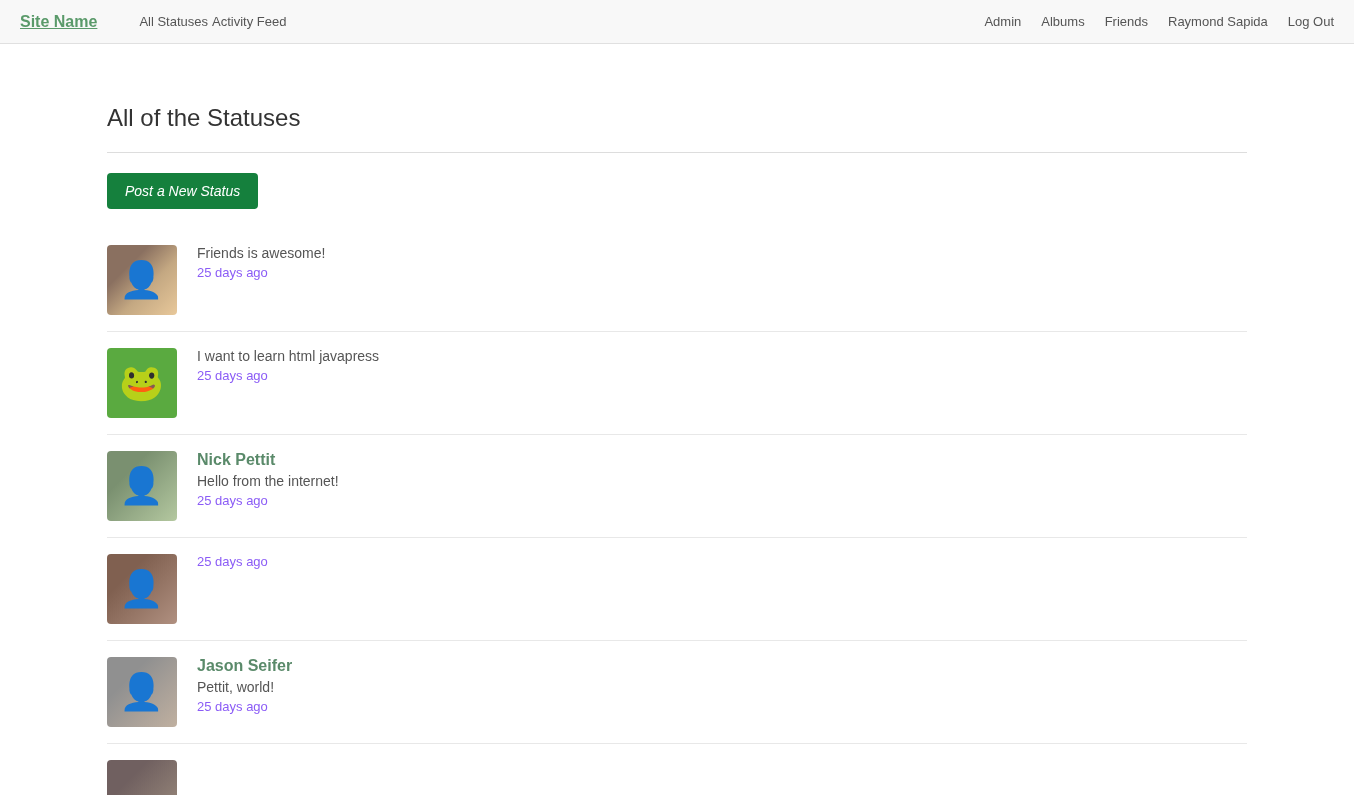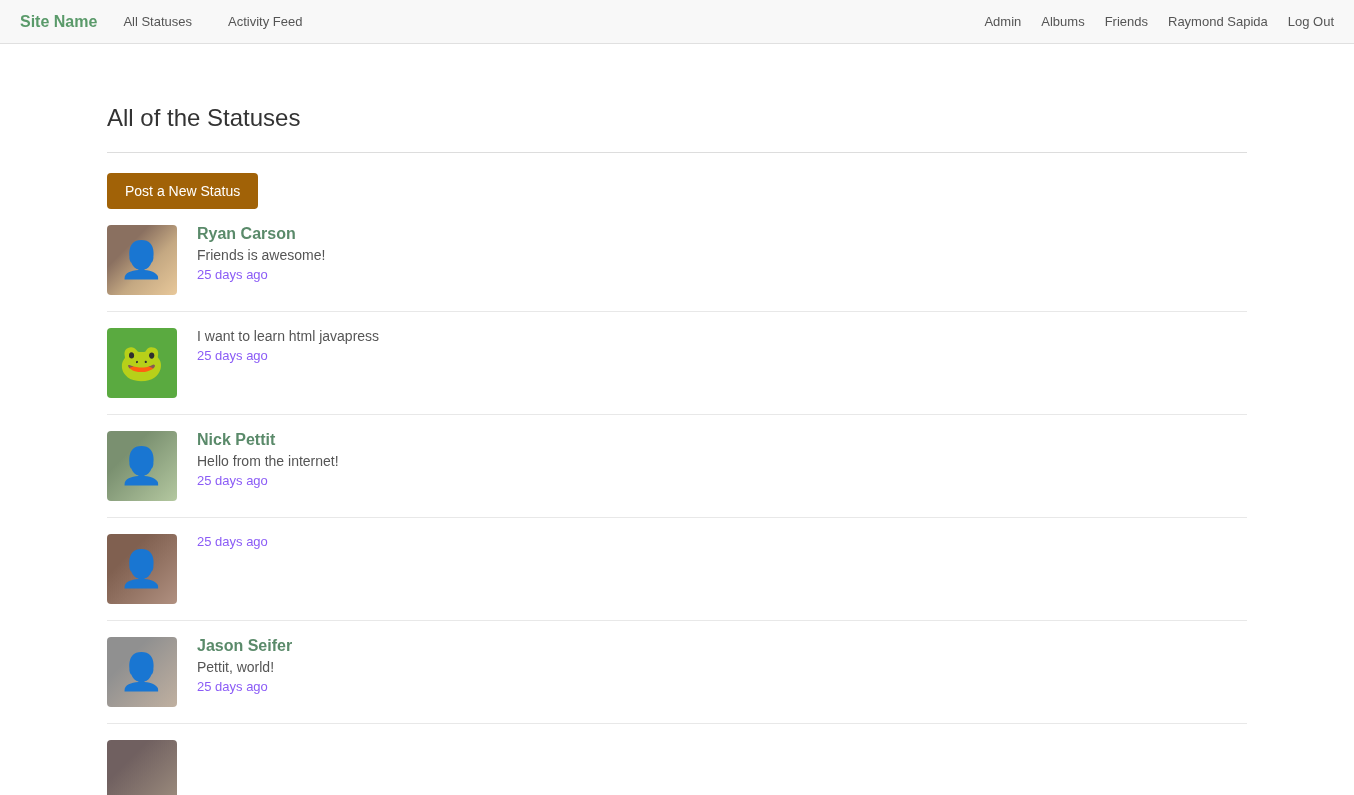--- a/index.html
+++ b/index.html
@@ -11,23 +11,24 @@
       align-items: center;
       padding: 0 20px;
       height: 44px;
       background: #f8f8f8;
       border-bottom: 1px solid #e0e0e0;
     }
     .nav-brand {
       font-weight: bold;
       color: #5a9a6a;
       font-size: 16px;
-      margin-right: 26px;
-    }
-    .nav-left { display: flex; gap: 36px; flex: 1; }
+      margin-right: 42px;
+      text-decoration: underline;
+    }
+    .nav-left { display: flex; gap: 4px; flex: 1; }
     .nav-right { display: flex; gap: 20px; align-items: center; }
     .nav-link {
       color: #555;
       text-decoration: none;
       font-size: 13px;
       cursor: pointer;
     }
 
     
     .main-container {
@@ -42,28 +43,30 @@
       margin-bottom: 20px;
     }
     .divider {
       border: none;
       border-top: 1px solid #ddd;
       margin-bottom: 20px;
     }
 
     
     .post-btn {
-      background: #a16207;
+      background: #15803d;
       color: #fff;
       border: none;
       padding: 10px 18px;
       font-size: 14px;
       border-radius: 4px;
       cursor: pointer;
+      margin-bottom: 20px;
       display: inline-block;
+      font-style: italic;
     }
 
     
     .status-list { }
     .status-item {
       display: flex;
       align-items: flex-start;
       padding: 16px 0;
       border-bottom: 1px solid #e8e8e8;
       gap: 20px;
@@ -163,21 +166,20 @@
 <div class="main-container">
   <h1>All of the Statuses</h1>
   <hr class="divider">
   <button class="post-btn">Post a New Status</button>
 
   <div class="status-list">
 
   <div class="status-item">
       <div class="avatar-placeholder avatar-ryan"></div>
       <div class="status-content">
-        <div class="status-name">Ryan Carson</div>
         <div class="status-text">Friends is awesome!</div>
         <div class="status-time">25 days ago</div>
       </div>
     </div>
       <div class="status-item">
       <div class="avatar-placeholder avatar-frog"></div>
       <div class="status-content">
         <div class="status-text">I want to learn html javapress</div>
         <div class="status-time">25 days ago</div>
       </div>

